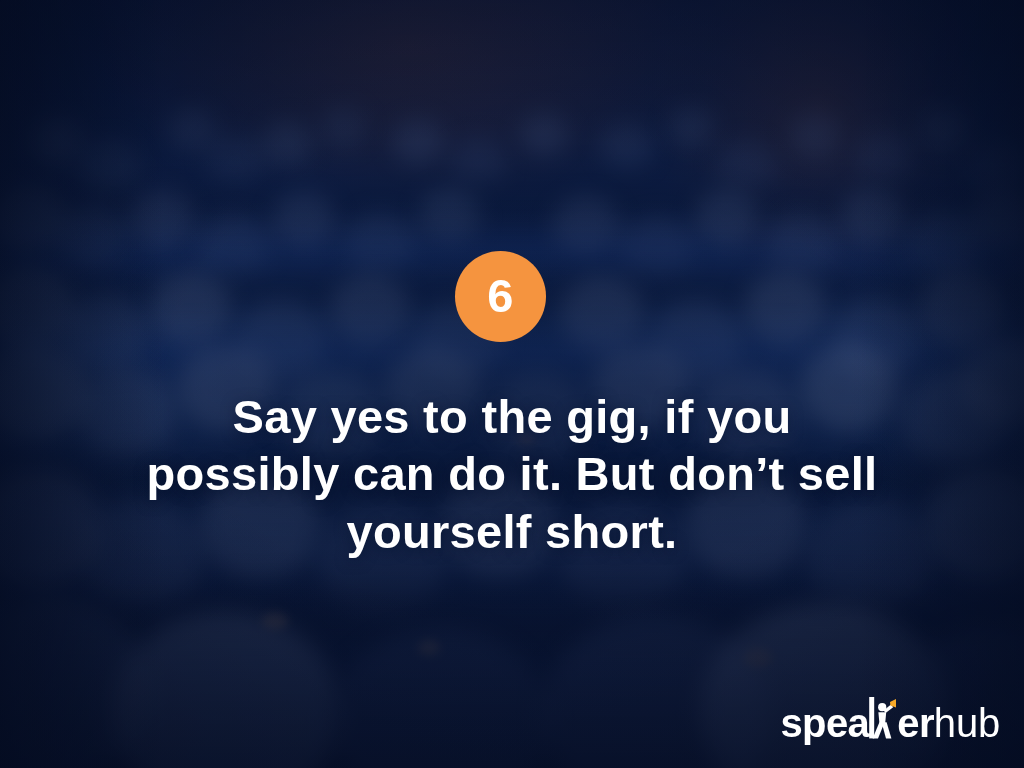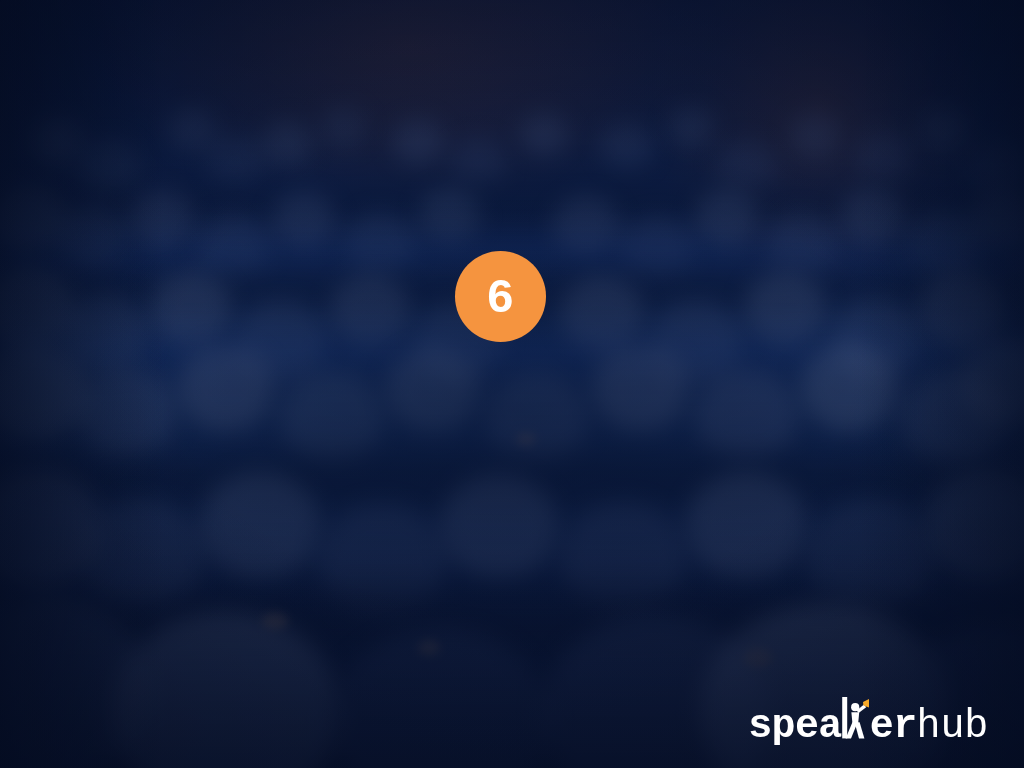--- a/index.html
+++ b/index.html
@@ -143,26 +143,25 @@
     font-weight: bold;
     line-height: 1.22;
     letter-spacing: 0.3px;
     text-shadow: 0 2px 14px rgba(4, 14, 40, 0.55);
   }
   .quote-line { display: block; white-space: nowrap; }
 
   
   .logo {
     position: absolute;
-    right: 36px;
+    right: 24px;
     bottom: 27px;
     display: flex;
     align-items: baseline;
     height: 44px;
-    font-family: Liberation Mono, monospace;
   }
   .logo-wordmark {
     display: flex;
     align-items: baseline;
     color: #ffffff;
     font-size: 40px;
     line-height: 1;
     letter-spacing: -0.6px;
   }
   .logo-speak { font-weight: bold; }
@@ -283,20 +282,25 @@
     <div class="darken-text"></div>
     <div class="vignette"></div>
   </div>
 
   <div class="content">
 
     <div class="badge" style="background: rgb(245, 148, 63);">
       <span class="badge-number" style="color: rgb(255, 255, 255);">6</span>
     </div>
 
+    <div class="quote" style="color: rgb(255, 255, 255);">
+      <span class="quote-line">Say yes to the gig, if you</span>
+      <span class="quote-line">possibly can do it. But don’t sell</span>
+      <span class="quote-line">yourself short.</span>
+    </div>
 
     <div class="logo">
       <div class="logo-wordmark" style="color: rgb(255, 255, 255);">
         <span class="logo-speak">spea</span>
         <span class="logo-k">
           <svg width="27" height="42" viewBox="0 0 27 42" xmlns="http://www.w3.org/2000/svg">
 
             <circle cx="13.2" cy="10.2" r="4.1" fill="#ffffff"></circle>
 
             <path d="M14.6 13.6 L22.0 7.6 L24.2 10.2 L16.6 16.0 Z" fill="#ffffff"></path>

